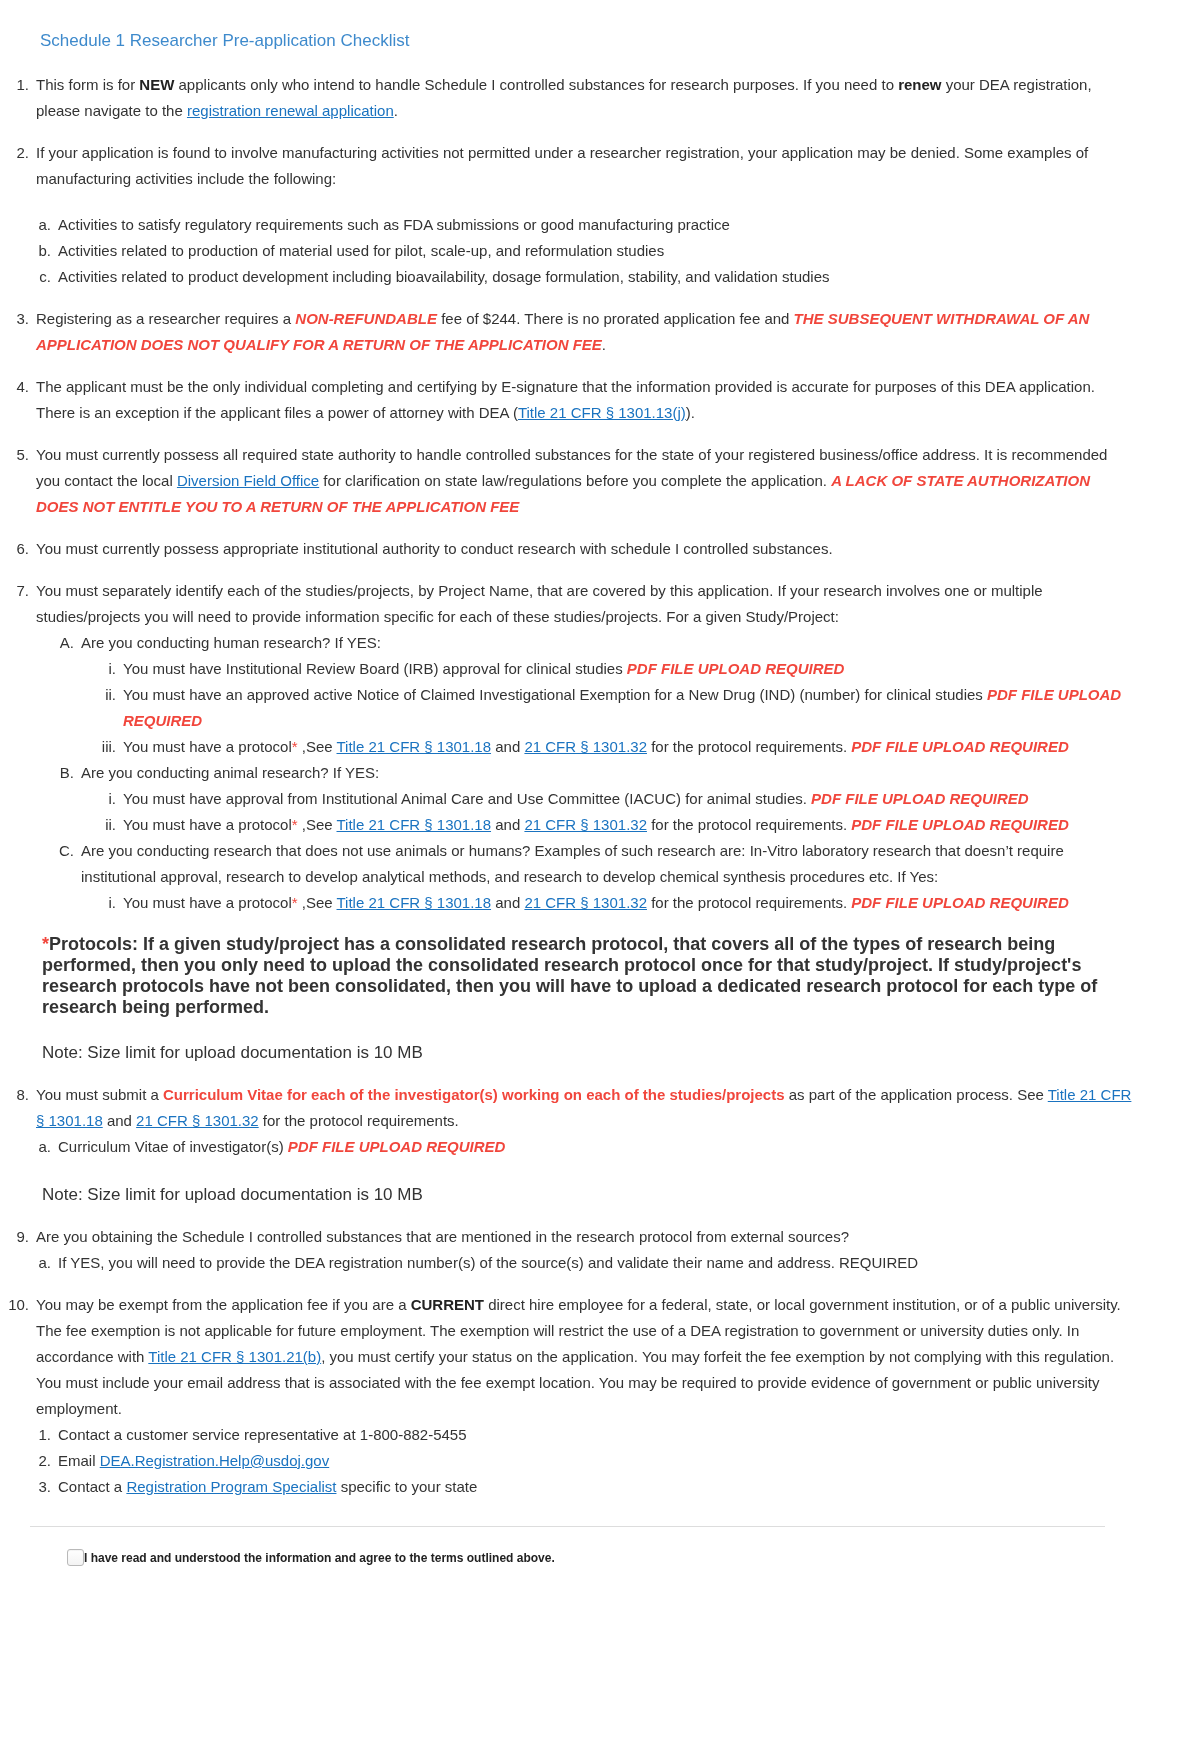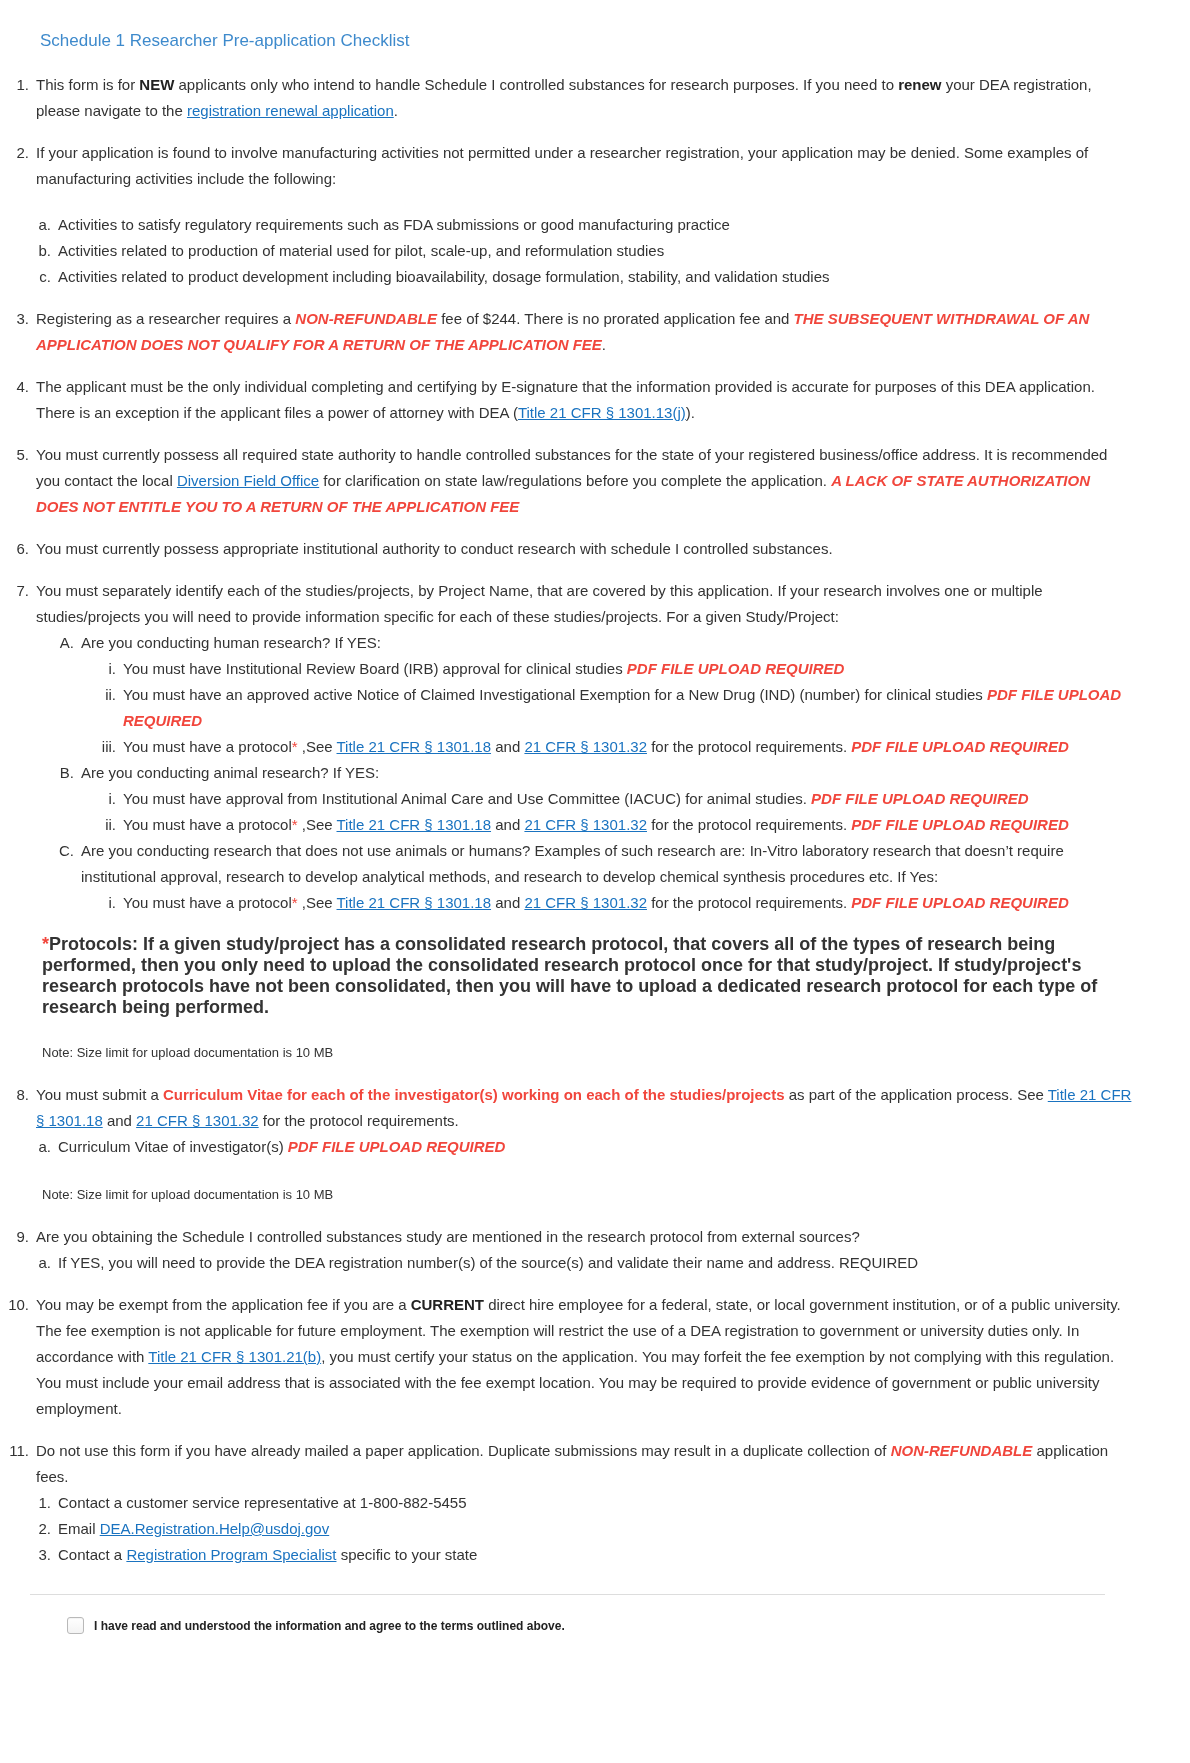--- a/index.html
+++ b/index.html
@@ -24,30 +24,30 @@
   }
   .blk{display:flex;align-items:flex-start;font-size:15px;line-height:26px;margin-top:16px;}
   .mk{flex:0 0 30px;text-align:right;padding-right:7px;white-space:pre;}
   .tx{flex:1 1 auto;min-width:0;}
   .k-item{margin-left:6px;}
   .k-sub{margin-left:28px;margin-top:0;}
   .k-subA{margin-left:51px;margin-top:0;}
   .k-sub3{margin-left:93px;margin-top:0;}
   .k-para{margin-left:42px;margin-top:20px;}
   .k-footnote{margin-left:42px;margin-top:18px;font-size:18px;line-height:21px;font-weight:bold;color:#222;}
-  .k-note{margin-left:42px;margin-top:22px;font-size:13px;line-height:26px;color:#222;}
+  .k-note{margin-left:42px;margin-top:22px;font-size:17px;line-height:26px;color:#222;}
   .sp-gap{margin-top:20px;}
   .sg-t{color:var(--text-color);}
   .sg-b{font-weight:bold;color:#222;}
   .sg-l{color:var(--link-blue);text-decoration:underline;cursor:pointer;}
   .sg-ri{color:var(--alert-red);font-weight:bold;font-style:italic;}
   .sg-rb{color:var(--alert-red);font-weight:bold;}
   .sg-rs{color:var(--alert-red);}
   .divider{border:none;border-top:1px solid var(--divider-color);margin:26px 30px 0 30px;}
-  .agree{display:flex;align-items:center;gap:10px;margin:22px 0 0 30px;padding-left:37px;}
+  .agree{display:flex;align-items:center;margin:22px 0 0 30px;padding-left:37px;}
   .agree input{
     appearance:none;-webkit-appearance:none;
     width:17px;height:17px;margin:0;
     border:1px solid #b9b9b9;border-radius:3px;
     background:linear-gradient(#ffffff,#f3f3f3);
     box-shadow:inset 0 1px 1px rgba(0,0,0,0.05);
     cursor:pointer;
   }
   .agree label{font-size:12px;font-weight:bold;color:#222;cursor:pointer;}
 </style>
@@ -145,33 +145,29 @@
       </div>
       <div class="blk k-sub">
         <span class="mk">a.</span>
         <span class="tx"><span class="sg-t">Curriculum Vitae of investigator(s) </span><span class="sg-ri">PDF FILE UPLOAD REQUIRED</span></span>
       </div>
       <div class="blk k-note">
         <span class="tx"><span class="sg-t">Note: Size limit for upload documentation is 10 MB</span></span>
       </div>
       <div class="blk k-item">
         <span class="mk">9.</span>
-        <span class="tx"><span class="sg-t">Are you obtaining the Schedule I controlled substances study are mentioned in the research protocol from external sources?</span></span>
+        <span class="tx"><span class="sg-t">Are you obtaining the Schedule I controlled substances that are mentioned in the research protocol from external sources?</span></span>
       </div>
       <div class="blk k-sub">
         <span class="mk">a.</span>
         <span class="tx"><span class="sg-t">If YES, you will need to provide the DEA registration number(s) of the source(s) and validate their name and address. REQUIRED</span></span>
       </div>
       <div class="blk k-item">
         <span class="mk">10.</span>
         <span class="tx"><span class="sg-t">You may be exempt from the application fee if you are a </span><span class="sg-b">CURRENT</span><span class="sg-t"> direct hire employee for a federal, state, or local government institution, or of a public university. The fee exemption is not applicable for future employment. The exemption will restrict the use of a DEA registration to government or university duties only. In accordance with </span><span class="sg-l">Title 21 CFR § 1301.21(b)</span><span class="sg-t">, you must certify your status on the application. You may forfeit the fee exemption by not complying with this regulation. You must include your email address that is associated with the fee exempt location. You may be required to provide evidence of government or public university employment.</span></span>
-      </div>
-      <div class="blk k-item">
-        <span class="mk">11.</span>
-        <span class="tx"><span class="sg-t">Do not use this form if you have already mailed a paper application. Duplicate submissions may result in a duplicate collection of </span><span class="sg-ri">NON-REFUNDABLE</span><span class="sg-t"> application fees.</span></span>
       </div>
       <div class="blk k-sub">
         <span class="mk">1.</span>
         <span class="tx"><span class="sg-t">Contact a customer service representative at 1-800-882-5455</span></span>
       </div>
       <div class="blk k-sub">
         <span class="mk">2.</span>
         <span class="tx"><span class="sg-t">Email </span><span class="sg-l">DEA.Registration.Help@usdoj.gov</span></span>
       </div>
       <div class="blk k-sub">

